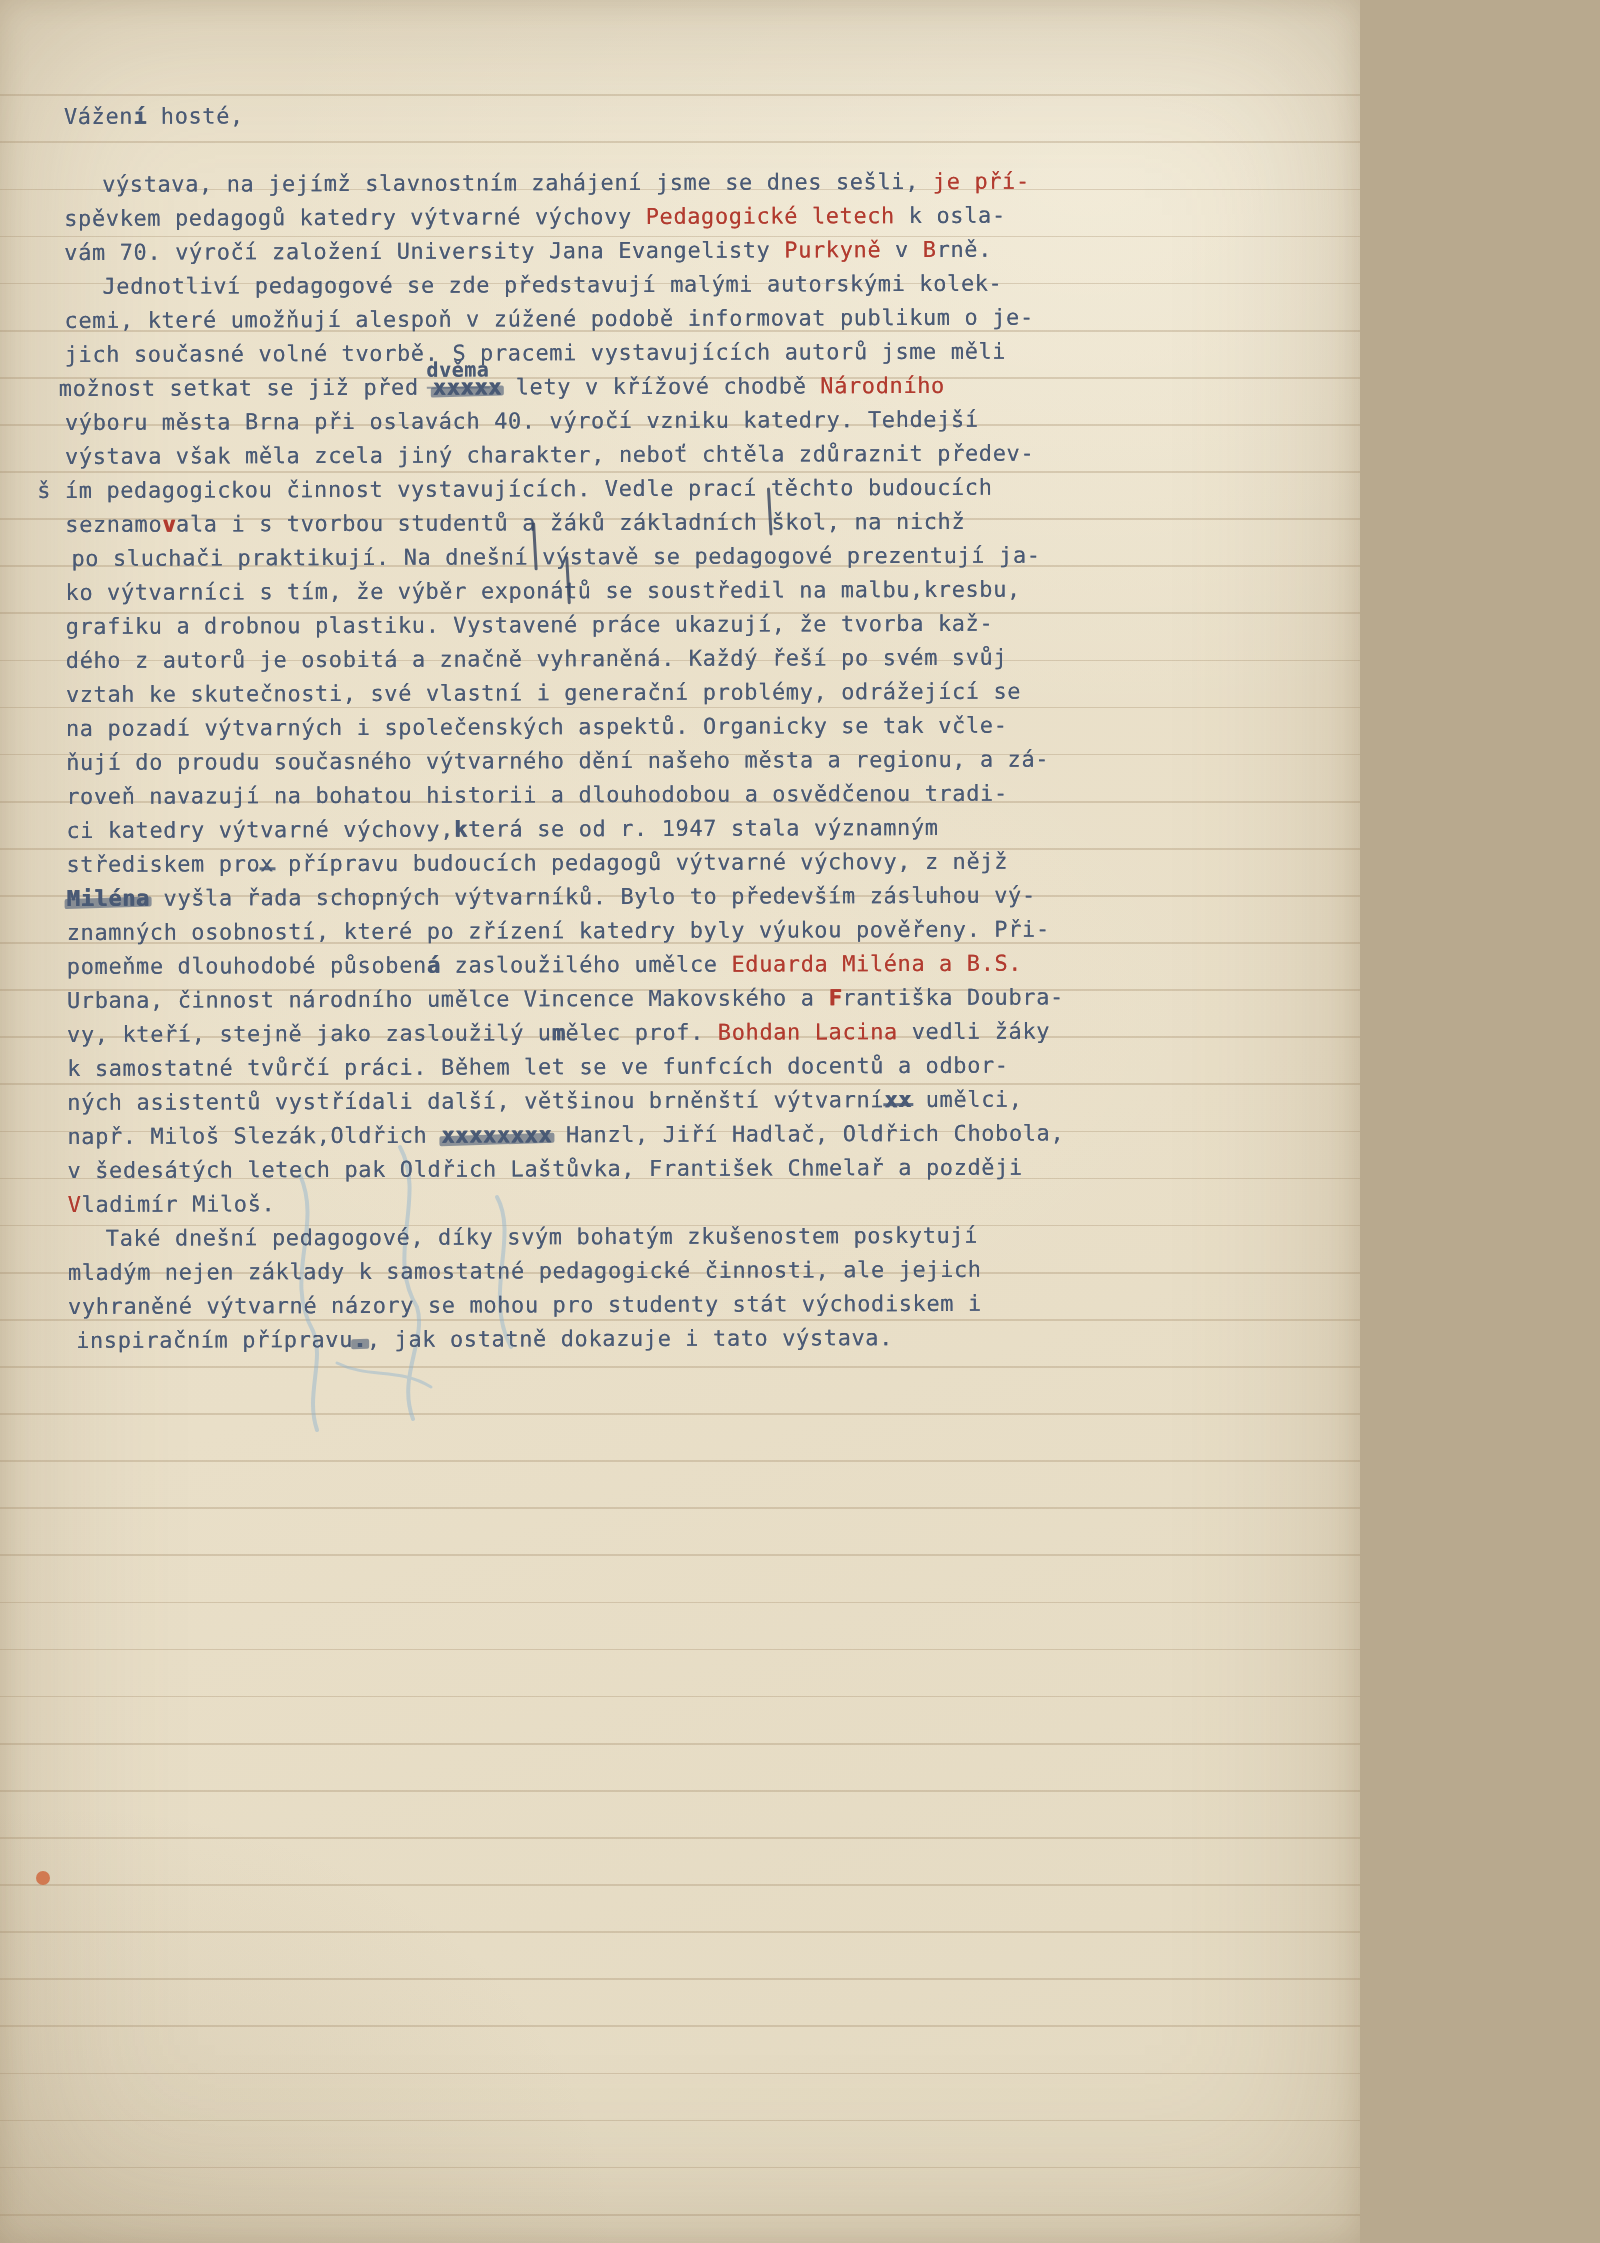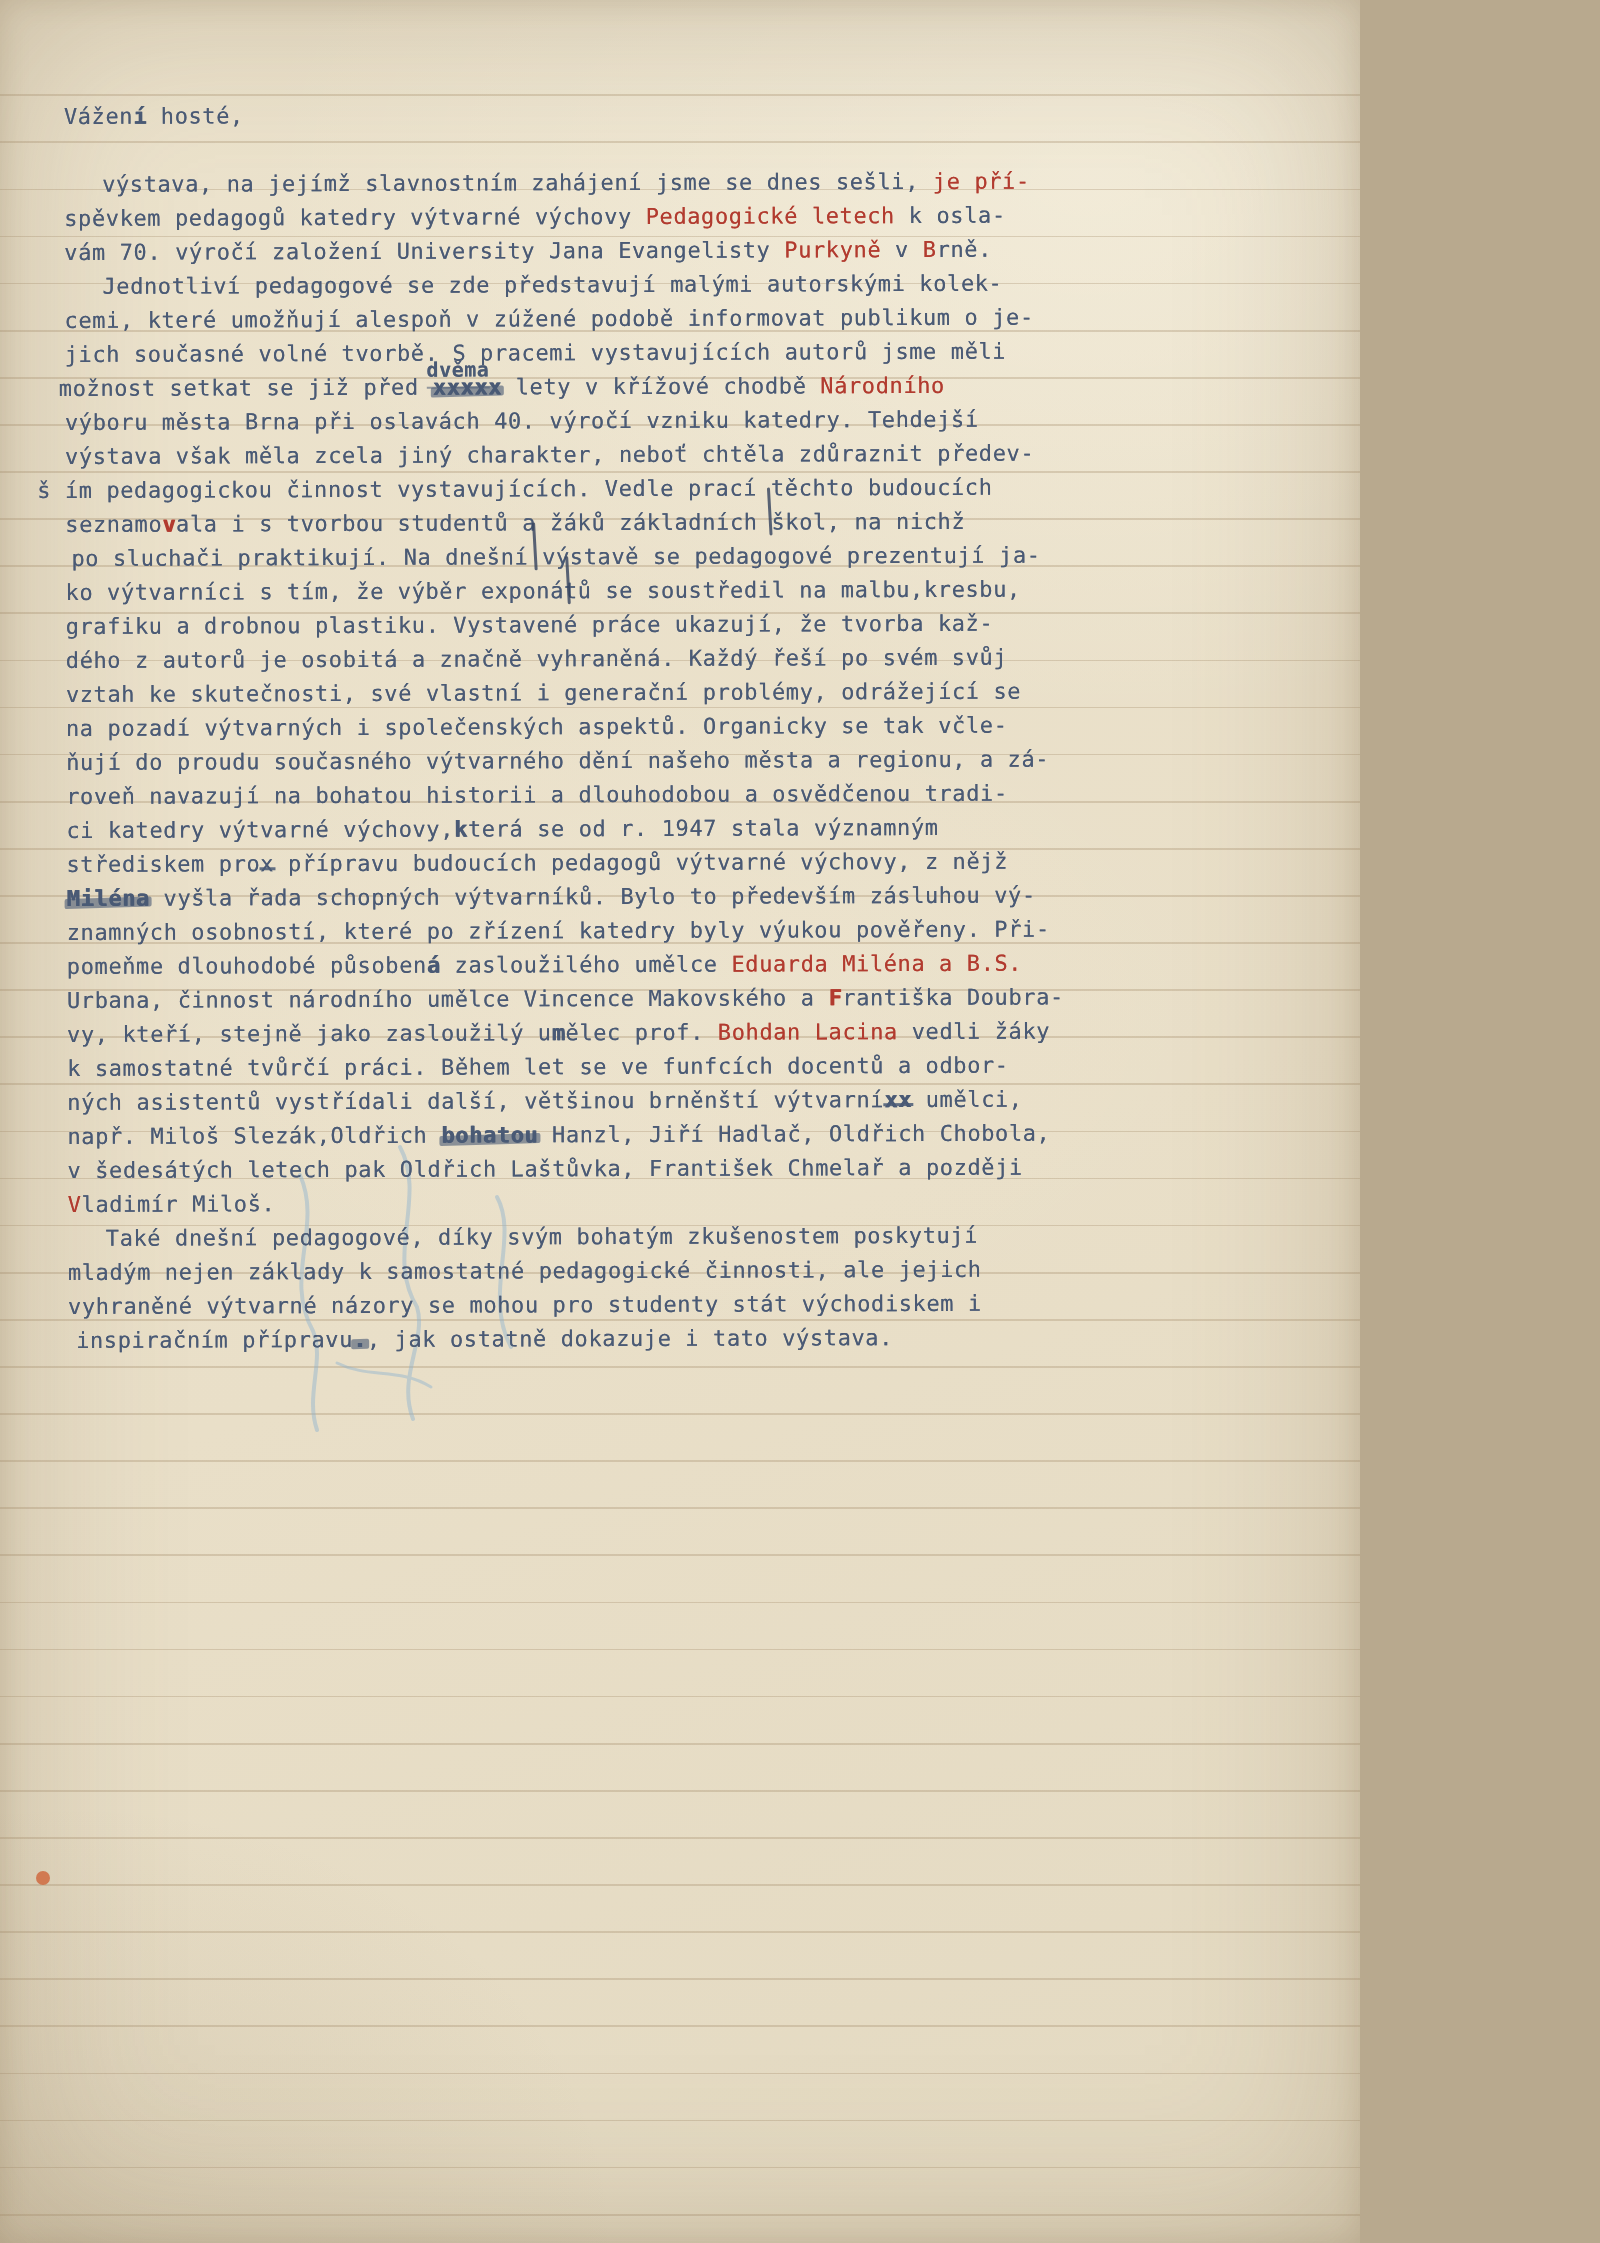--- a/index.html
+++ b/index.html
@@ -97,21 +97,21 @@
       <div class="line"><span>roveň navazují na bohatou historii a dlouhodobou a osvědčenou tradi-</span></div>
       <div class="line"><span>ci katedry výtvarné výchovy,</span><span class="bold">k</span><span>terá se od r. 1947 stala významným</span></div>
       <div class="line"><span>střediskem pro</span><span class="strike">x</span><span> přípravu budoucích pedagogů výtvarné výchovy, z nějž</span></div>
       <div class="line"><span class="blot">Miléna</span><span> vyšla řada schopných výtvarníků. Bylo to především zásluhou vý-</span></div>
       <div class="line"><span>znamných osobností, které po zřízení katedry byly výukou pověřeny. Při-</span></div>
       <div class="line"><span>pomeňme dlouhodobé působen</span><span class="bold">á</span><span> zasloužilého umělce </span><span class="red">Eduarda Miléna a B.S.</span></div>
       <div class="line"><span>Urbana, činnost národního umělce Vincence Makovského a </span><span class="red bold">F</span><span>rantiška Doubra-</span></div>
       <div class="line"><span>vy, kteří, stejně jako zasloužilý u</span><span class="bold">m</span><span>ělec prof. </span><span class="red">Bohdan Lacina</span><span> vedli žáky</span></div>
       <div class="line"><span>k samostatné tvůrčí práci. Během let se ve funfcích docentů a odbor-</span></div>
       <div class="line"><span>ných asistentů vystřídali další, většinou brněnští výtvarní</span><span class="bold strike">xx</span><span> umělci,</span></div>
-      <div class="line"><span>např. Miloš Slezák,Oldřich </span><span class="blot">bohatou</span><span> Hanzl, Jiří Hadlač, Oldřich Chobola,</span></div>
+      <div class="line"><span>např. Miloš Slezák,Oldřich </span><span class="blot">xxxxxxxx</span><span> Hanzl, Jiří Hadlač, Oldřich Chobola,</span></div>
       <div class="line"><span>v šedesátých letech pak Oldřich Laštůvka, František Chmelař a později</span></div>
       <div class="line"><span class="red">V</span><span>ladimír Miloš.</span></div>
       <div class="line" style="margin-left: 38px;"><span>Také dnešní pedagogové, díky svým bohatým zkušenostem poskytují</span></div>
       <div class="line"><span>mladým nejen základy k samostatné pedagogické činnosti, ale jejich</span></div>
       <div class="line"><span>vyhraněné výtvarné názory se mohou pro studenty stát východiskem i</span></div>
       <div class="line" style="margin-left: 8px;"><span>inspiračním přípravu</span><span class="blot">.</span><span>, jak ostatně dokazuje i tato výstava.</span></div>
     </main>
 
 </div>
 

